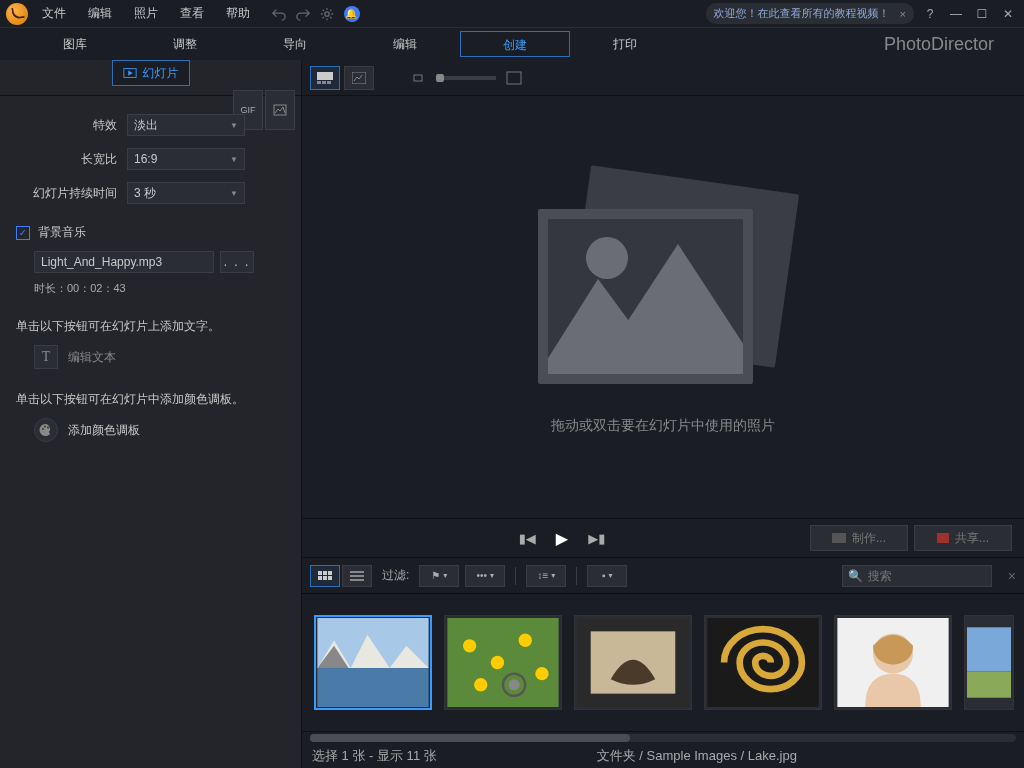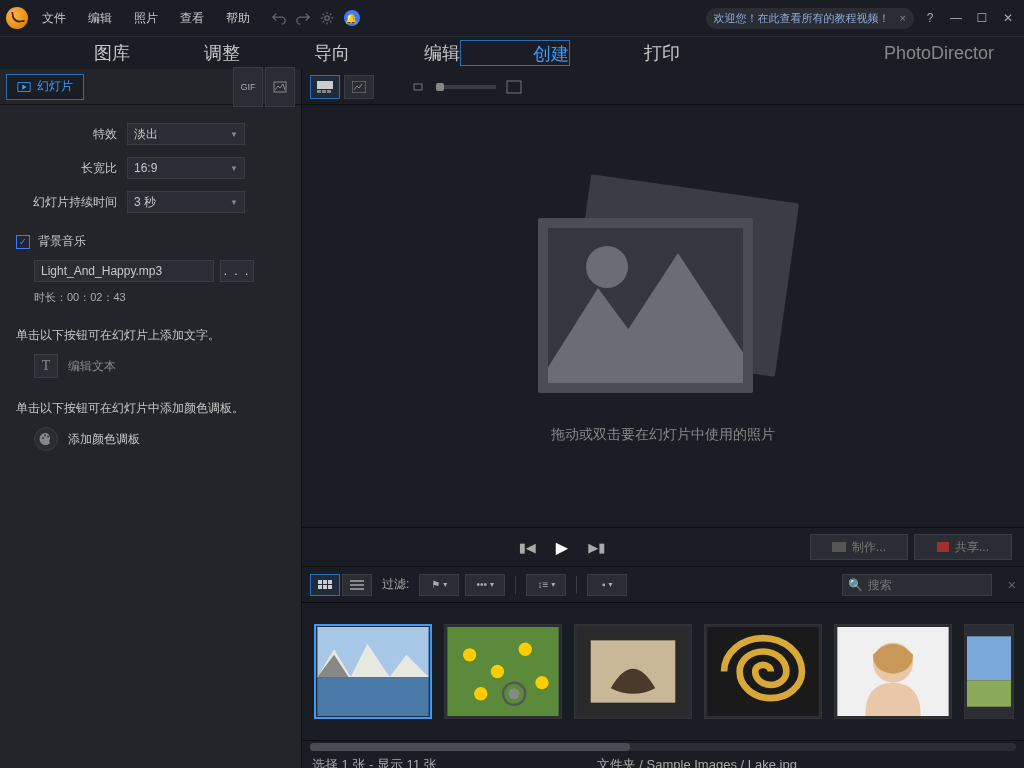--- a/index.html
+++ b/index.html
@@ -1,35 +1,35 @@
 <!DOCTYPE html>
 <html><head>
 <meta charset="utf-8">
 <style>
 * { margin:0; padding:0; box-sizing:border-box; font-family:"Microsoft YaHei","Segoe UI",Arial,sans-serif; }
 body { background:#1a1d23; color:#c8c8c8; font-size:12px; width:1024px; height:768px; overflow:hidden; user-select:none; }
-.titlebar { height:37px; background:#1a1d23; display:flex; align-items:center; padding:0 6px; border-bottom:1px solid #2a2d33; }
+.titlebar { height:28px; background:#1a1d23; display:flex; align-items:center; padding:0 6px; border-bottom:1px solid #2a2d33; }
 .app-logo { width:22px; height:22px; border-radius:50%; background:radial-gradient(circle at 35% 35%, #ffb347, #d87a00); margin-right:10px; position:relative; }
 .app-logo::after { content:""; position:absolute; left:6px; top:4px; width:10px; height:10px; border:2px solid #4a2200; border-top:none; border-right:none; border-radius:0 0 0 8px; transform:rotate(-10deg);}
 .menu { display:flex; gap:14px; }
 .menu span { cursor:default; padding:2px 4px; }
 .titlebar-tools { display:flex; gap:10px; margin-left:18px; align-items:center; }
 .tb-ico { width:14px; height:14px; opacity:.7; }
 .tb-bell { width:16px; height:16px; border-radius:50%; background:#3a7bff; display:flex; align-items:center; justify-content:center; color:#fff; font-size:10px;}
 .titlebar-right { margin-left:auto; display:flex; align-items:center; gap:6px; }
 .welcome-bar { background:#2a2d33; padding:3px 8px; border-radius:10px; display:flex; align-items:center; gap:6px; font-size:11px; color:#8fa9d8;}
 .welcome-bar .x { color:#888; cursor:pointer; margin-left:4px;}
 .win-btn { width:20px; text-align:center; color:#aaa; cursor:pointer; font-size:12px;}
 .tab-row { height:32px; background:#1a1d23; display:flex; align-items:center; padding:0 20px 0 20px; gap:0; }
-.tab-row .tab { width:110px; text-align:right; height:26px; line-height:26px; color:#c8c8c8; cursor:pointer; font-size:18px;}
+.tab-row .tab { width:110px; text-align:center; height:26px; line-height:26px; color:#c8c8c8; cursor:pointer; font-size:12px;}
 .tab-row .tab.active { color:#3a9bff; border:1px solid #2a6fb8; background:#1a1d23; }
 .brand { margin-left:auto; font-size:18px; color:#888; font-weight:400; padding-right:10px;}
 .body { display:flex; height:708px; }
 .left { width:302px; background:#23252b; border-right:1px solid #111; display:flex; flex-direction:column;}
-.left-tabs { height:36px; display:flex; align-items:center; padding:0 6px; gap:4px; border-bottom:1px solid #111;}
+.left-tabs { height:36px; display:flex; align-items:center; padding:0 6px; gap:4px; border-bottom:1px solid #111;flex-direction:column;}
 .left-tab { display:flex; align-items:center; gap:6px; padding:4px 10px; color:#3a9bff; border:1px solid #2a6fb8; background:#1a1d23; height:26px;}
 .left-tab svg { width:14px; height:14px;}
 .left-extra { margin-left:auto; display:flex; gap:2px;}
 .left-extra .mini { width:30px; height:40px; background:#2a2d33; border:1px solid #3a3d43; display:flex; align-items:center; justify-content:center; font-size:9px; color:#aaa;}
 .panel { padding:12px 12px 0 12px; }
 .field-row { display:flex; align-items:center; height:34px; }
 .field-label { width:115px; text-align:right; padding-right:10px; color:#c8c8c8; }
 .select { flex:1; max-width:118px; height:22px; background:#2a2d33; border:1px solid #3a3d43; display:flex; align-items:center; padding:0 6px; color:#c8c8c8; position:relative;}
 .select::after { content:"▼"; position:absolute; right:6px; font-size:8px; color:#888;}
 .check-row { display:flex; align-items:center; gap:8px; margin:14px 0 10px 4px;}

